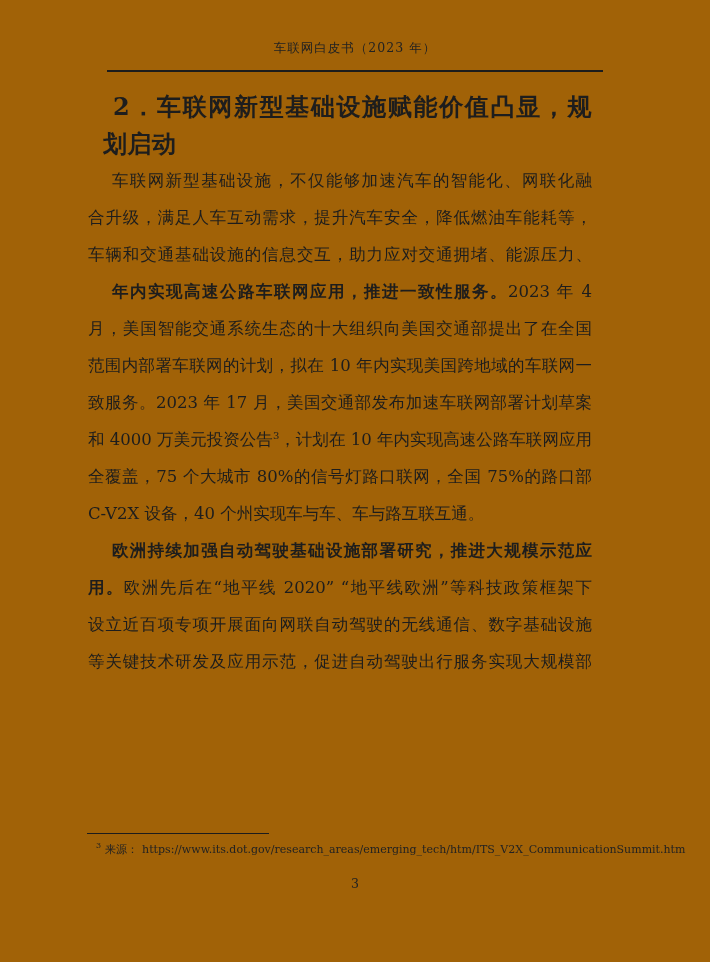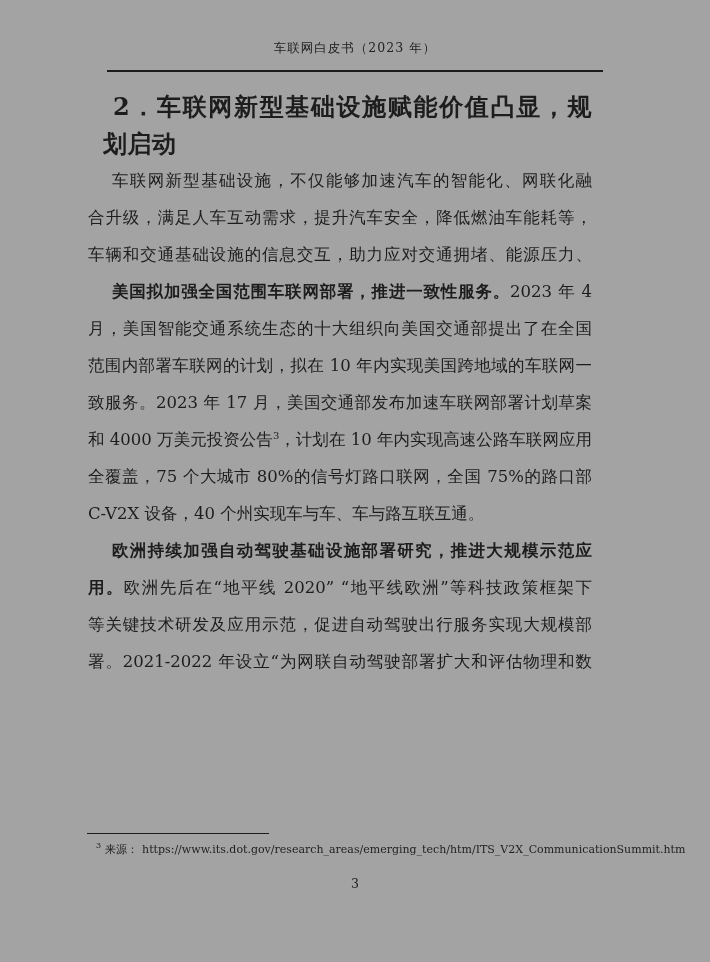--- a/index.html
+++ b/index.html
@@ -1,20 +1,20 @@
 <!DOCTYPE html>
 <html><head>
 <meta charset="utf-8">
 <style>
   html, body { margin: 0; padding: 0; background: #ffffff; }
   .page {
     position: relative;
     width: 710px;
     height: 962px;
-    background: #a3a3a3;
+    background: #a16207;
     font-family: "DejaVu Serif", "Liberation Serif", serif;
     color: #1d1d1d;
     overflow: hidden;
   }
   .header-title {
     position: absolute;
     top: 40px; left: 0; width: 100%;
     text-align: center;
     font-size: 12.5px;
     letter-spacing: 1px;
@@ -97,33 +97,33 @@
       <div class="block section-heading">
         <div class="line fill indent"><span class="seg normal">2．车联网新型基础设施赋能价值凸显，规模化部署计</span></div>
         <div class="line"><span class="seg normal">划启动</span></div>
       </div>
       <div class="block paragraph">
         <div class="line fill indent"><span class="seg normal">车联网新型基础设施，不仅能够加速汽车的智能化、网联化融</span></div>
         <div class="line fill"><span class="seg normal">合升级，满足人车互动需求，提升汽车安全，降低燃油车能耗等，</span></div>
         <div class="line fill"><span class="seg normal">车辆和交通基础设施的信息交互，助力应对交通拥堵、能源压力、</span></div>
       </div>
       <div class="block paragraph">
-        <div class="line fill indent"><span class="seg bold">美国拟加强全国范围车联网部署，推进一致性服务。</span><span class="seg normal">2023 年 4</span></div>
+        <div class="line fill indent"><span class="seg bold">年内实现高速公路车联网应用，推进一致性服务。</span><span class="seg normal">2023 年 4</span></div>
         <div class="line fill"><span class="seg normal">月，美国智能交通系统生态的十大组织向美国交通部提出了在全国</span></div>
         <div class="line fill"><span class="seg normal">范围内部署车联网的计划，拟在 10 年内实现美国跨地域的车联网一</span></div>
         <div class="line fill"><span class="seg normal">致服务。2023 年 17 月，美国交通部发布加速车联网部署计划草案</span></div>
         <div class="line fill"><span class="seg normal">和 4000 万美元投资公告</span><span class="seg sup">3</span><span class="seg normal">，计划在 10 年内实现高速公路车联网应用</span></div>
         <div class="line fill"><span class="seg normal">全覆盖，75 个大城市 80%的信号灯路口联网，全国 75%的路口部署</span></div>
         <div class="line"><span class="seg normal">C-V2X 设备，40 个州实现车与车、车与路互联互通。</span></div>
       </div>
       <div class="block paragraph">
         <div class="line fill indent"><span class="seg bold">欧洲持续加强自动驾驶基础设施部署研究，推进大规模示范应</span></div>
         <div class="line fill"><span class="seg bold">用。</span><span class="seg normal">欧洲先后在“地平线 2020” “地平线欧洲”等科技政策框架下</span></div>
+        <div class="line fill"><span class="seg normal">设立近百项专项开展面向网联自动驾驶的无线通信、数字基础设施</span></div>
         <div class="line fill"><span class="seg normal">等关键技术研发及应用示范，促进自动驾驶出行服务实现大规模部</span></div>
-        <div class="line fill"><span class="seg normal">署。2021-2022 年设立“为网联自动驾驶部署扩大和评估物理和数</span></div>
       </div>
     </div>
 
   <div class="footnote-rule"></div>
 
   <div class="footnote">
     <span class="marker">3</span><span class="label">来源：</span><span class="url">https://www.its.dot.gov/research_areas/emerging_tech/htm/ITS_V2X_CommunicationSummit.htm</span>
   </div>
 
   <div class="page-number">3</div>

